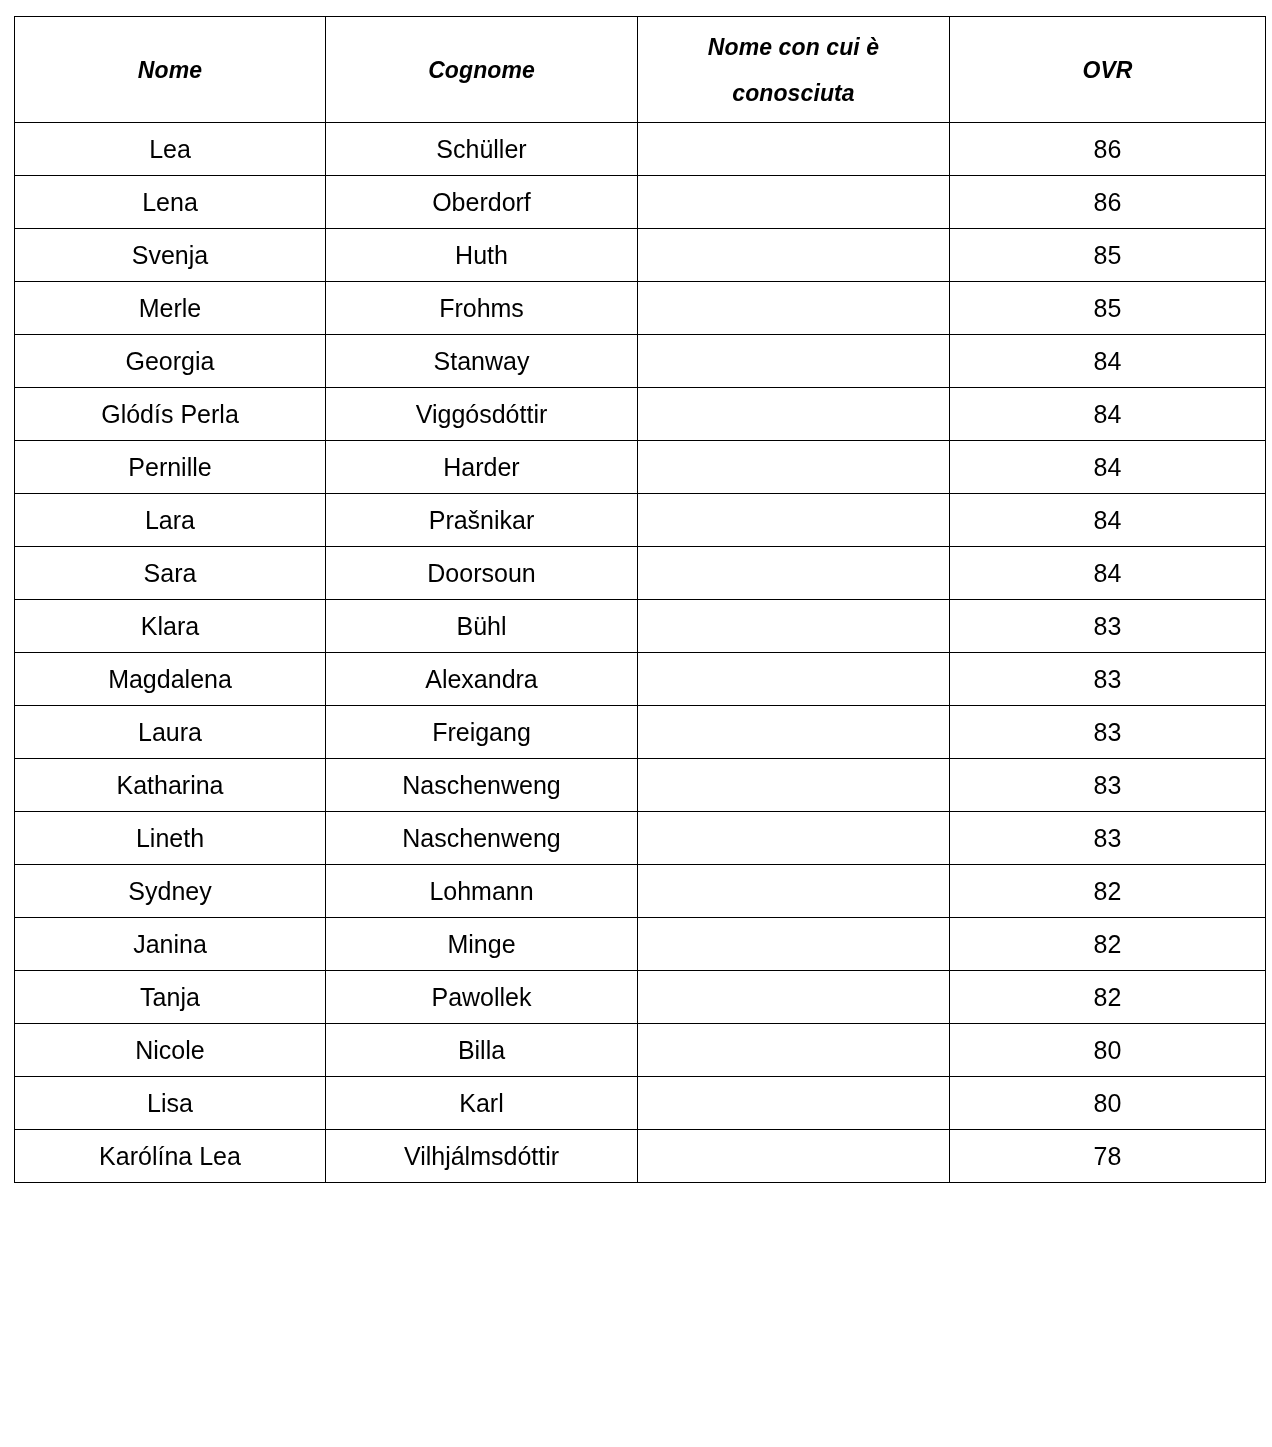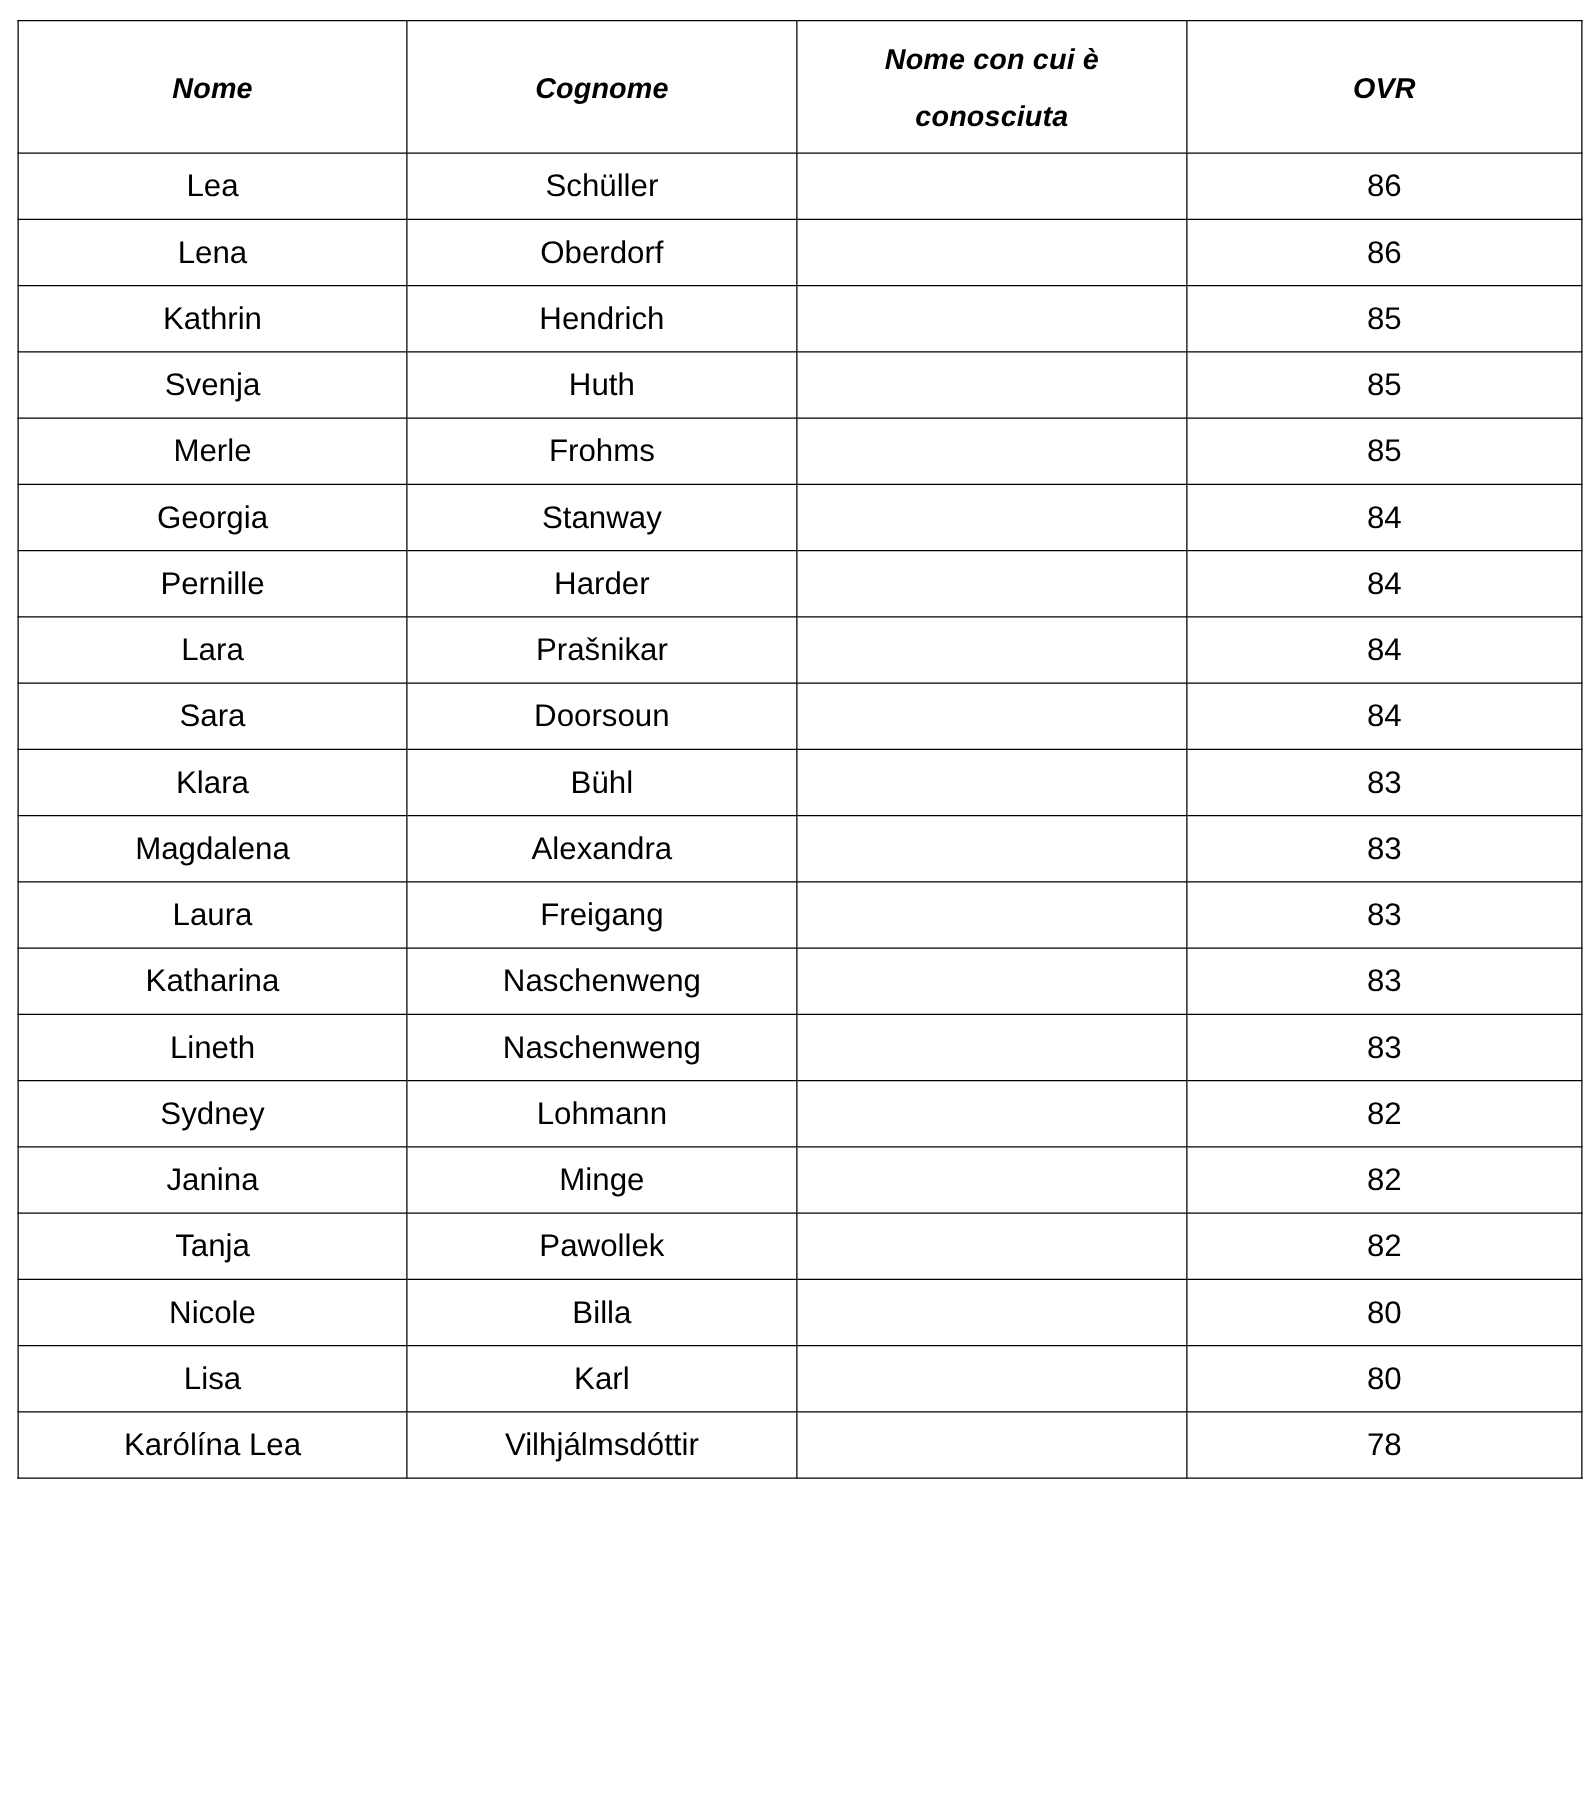--- a/index.html
+++ b/index.html
@@ -112,44 +112,44 @@
           <td class="alias-cell"></td>
           <td class="ovr-cell">86</td>
         </tr>
         <tr>
           <td class="nome-cell">Lena</td>
           <td class="cognome-cell">Oberdorf</td>
           <td class="alias-cell"></td>
           <td class="ovr-cell">86</td>
         </tr>
         <tr>
-          <td class="nome-cell">Kathrin</td>
-          <td class="cognome-cell">Hendrich</td>
-          <td class="alias-cell"></td>
-          <td class="ovr-cell">85</td>
-        </tr>
-        <tr>
           <td class="nome-cell">Svenja</td>
           <td class="cognome-cell">Huth</td>
           <td class="alias-cell"></td>
           <td class="ovr-cell">85</td>
         </tr>
         <tr>
           <td class="nome-cell">Merle</td>
           <td class="cognome-cell">Frohms</td>
           <td class="alias-cell"></td>
           <td class="ovr-cell">85</td>
         </tr>
         <tr>
           <td class="nome-cell">Georgia</td>
           <td class="cognome-cell">Stanway</td>
           <td class="alias-cell"></td>
           <td class="ovr-cell">84</td>
         </tr>
         <tr>
+          <td class="nome-cell">Glódís Perla</td>
+          <td class="cognome-cell">Viggósdóttir</td>
+          <td class="alias-cell"></td>
+          <td class="ovr-cell">84</td>
+        </tr>
+        <tr>
           <td class="nome-cell">Pernille</td>
           <td class="cognome-cell">Harder</td>
           <td class="alias-cell"></td>
           <td class="ovr-cell">84</td>
         </tr>
         <tr>
           <td class="nome-cell">Lara</td>
           <td class="cognome-cell">Prašnikar</td>
           <td class="alias-cell"></td>
           <td class="ovr-cell">84</td>

